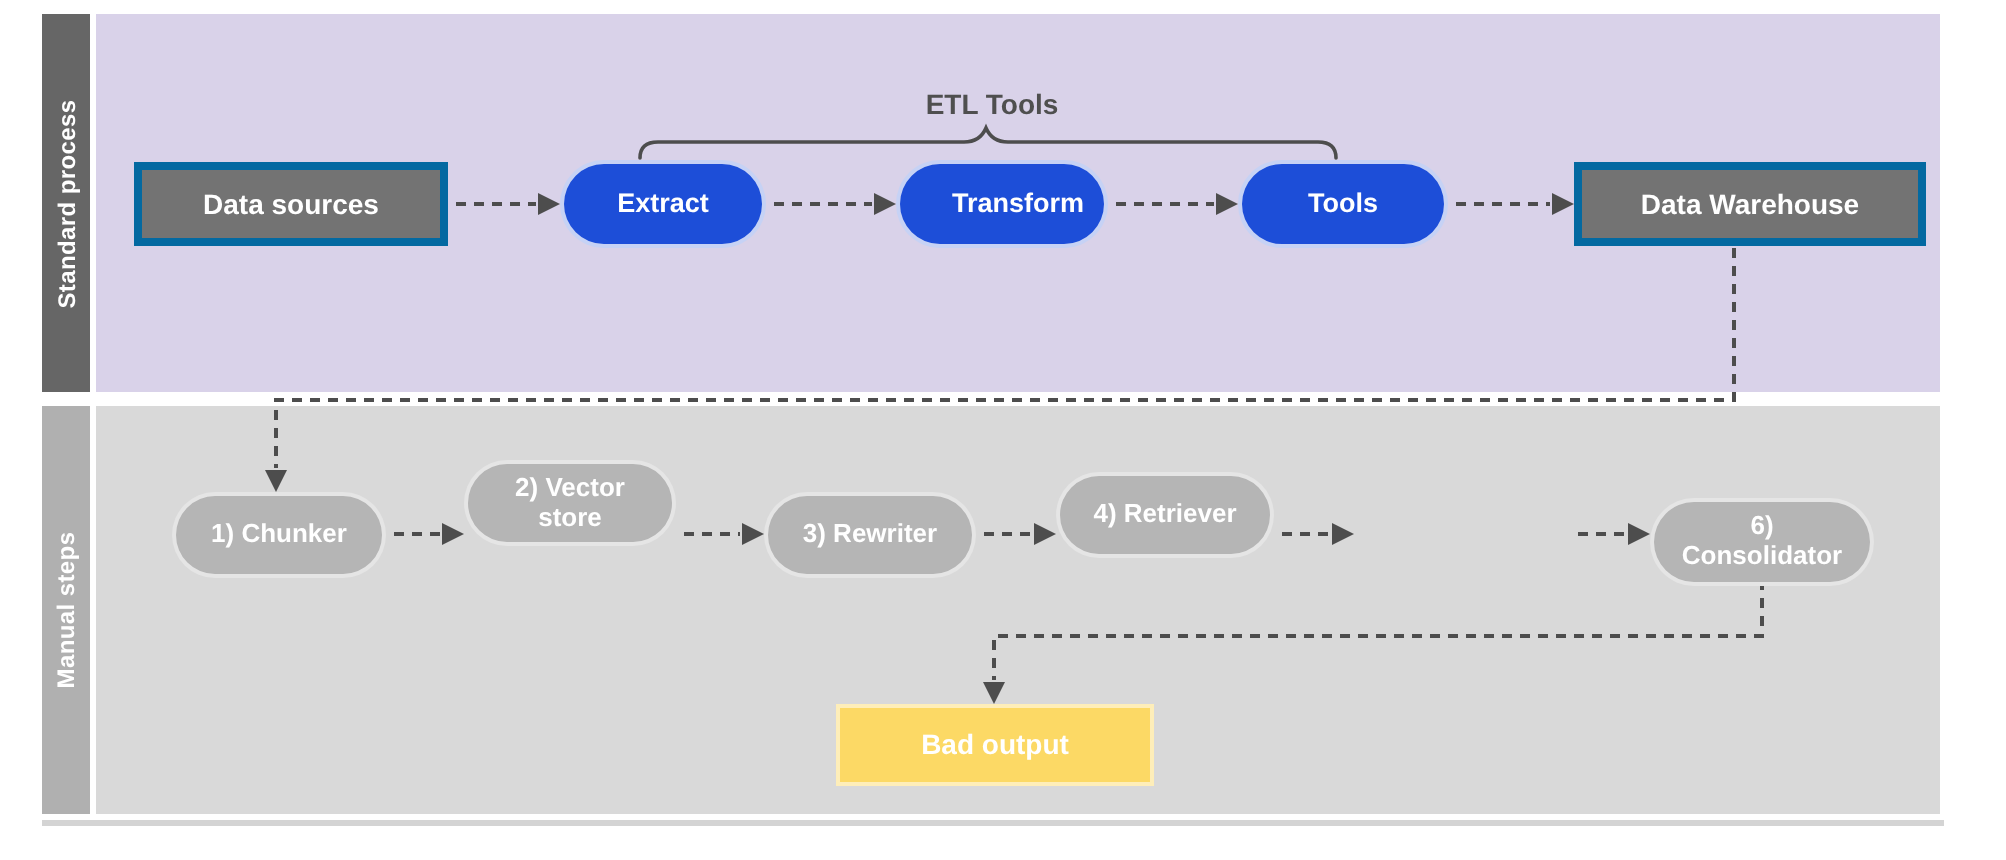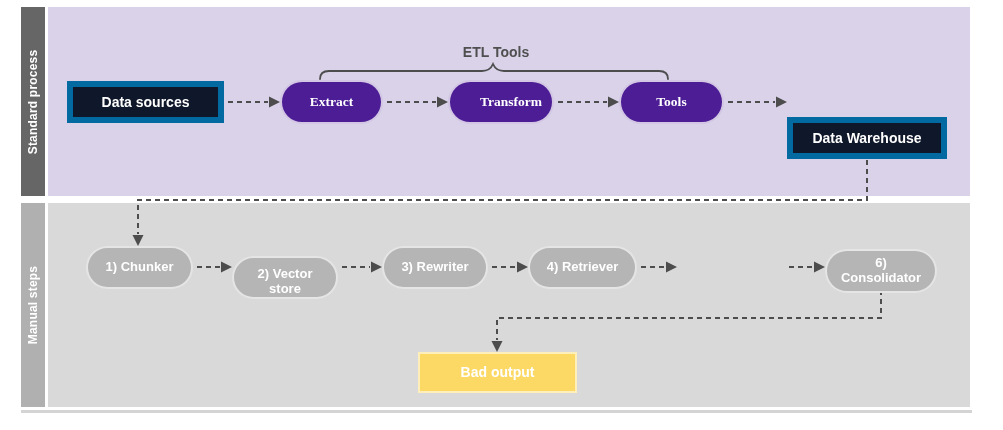--- a/index.html
+++ b/index.html
@@ -48,45 +48,44 @@
     justify-content: center;
     text-align: center;
     color: #ffffff;
     font-weight: bold;
     font-size: 13.5px;
     line-height: 1.15;
     box-sizing: border-box;
     padding: 0 10px;
   }
   .rect-node {
-    background: #0f172a;
-    border: 6px solid #0369a1;
+    background: #737373;
+    border: 4px solid #0369a1;
     font-size: 14px;
   }
   .etl-pill {
-    background: #4c1d95;
+    background: #1d4ed8;
     border: 2px solid rgba(255,255,255,0.75);
     border-radius: 24px;
-    font-family: Liberation Serif, serif;
   }
   .gray-pill {
     background: #b5b5b5;
     border: 2px solid rgba(255,255,255,0.65);
     border-radius: 24px;
     font-size: 13px;
   }
   #node-data-sources   { left: 67px;  top: 81px;  width: 157px; height: 42px; }
   #node-extract        { left: 280px; top: 80px;  width: 103px; height: 44px; }
   #node-transform      { left: 448px; top: 80px;  width: 106px; height: 44px; justify-content: flex-end; }
   #node-load           { left: 619px; top: 80px;  width: 105px; height: 44px; }
-  #node-data-warehouse { left: 787px; top: 81px;  width: 160px; height: 42px; margin-top: 36px; }
+  #node-data-warehouse { left: 787px; top: 81px;  width: 176px; height: 42px; }
   #node-chunker        { left: 86px;  top: 246px; width: 107px; height: 43px; }
-  #node-vector-store   { left: 232px; top: 256px; width: 106px; height: 43px; align-items: flex-end; }
+  #node-vector-store   { left: 232px; top: 230px; width: 106px; height: 43px; }
   #node-rewriter       { left: 382px; top: 246px; width: 106px; height: 43px; }
-  #node-retriever      { left: 528px; top: 246px; width: 109px; height: 43px; }
+  #node-retriever      { left: 528px; top: 236px; width: 109px; height: 43px; }
   #node-reranker       { left: 677px; top: 246px; width: 108px; height: 43px; }
   #node-consolidator   { left: 825px; top: 249px; width: 112px; height: 44px; }
   #node-bad-output {
     left: 418px; top: 352px; width: 159px; height: 41px;
     background: #fcd965;
     border: 2px solid rgba(255,255,255,0.55);
     font-size: 14px;
   }
   
   #etl-brace-label {

